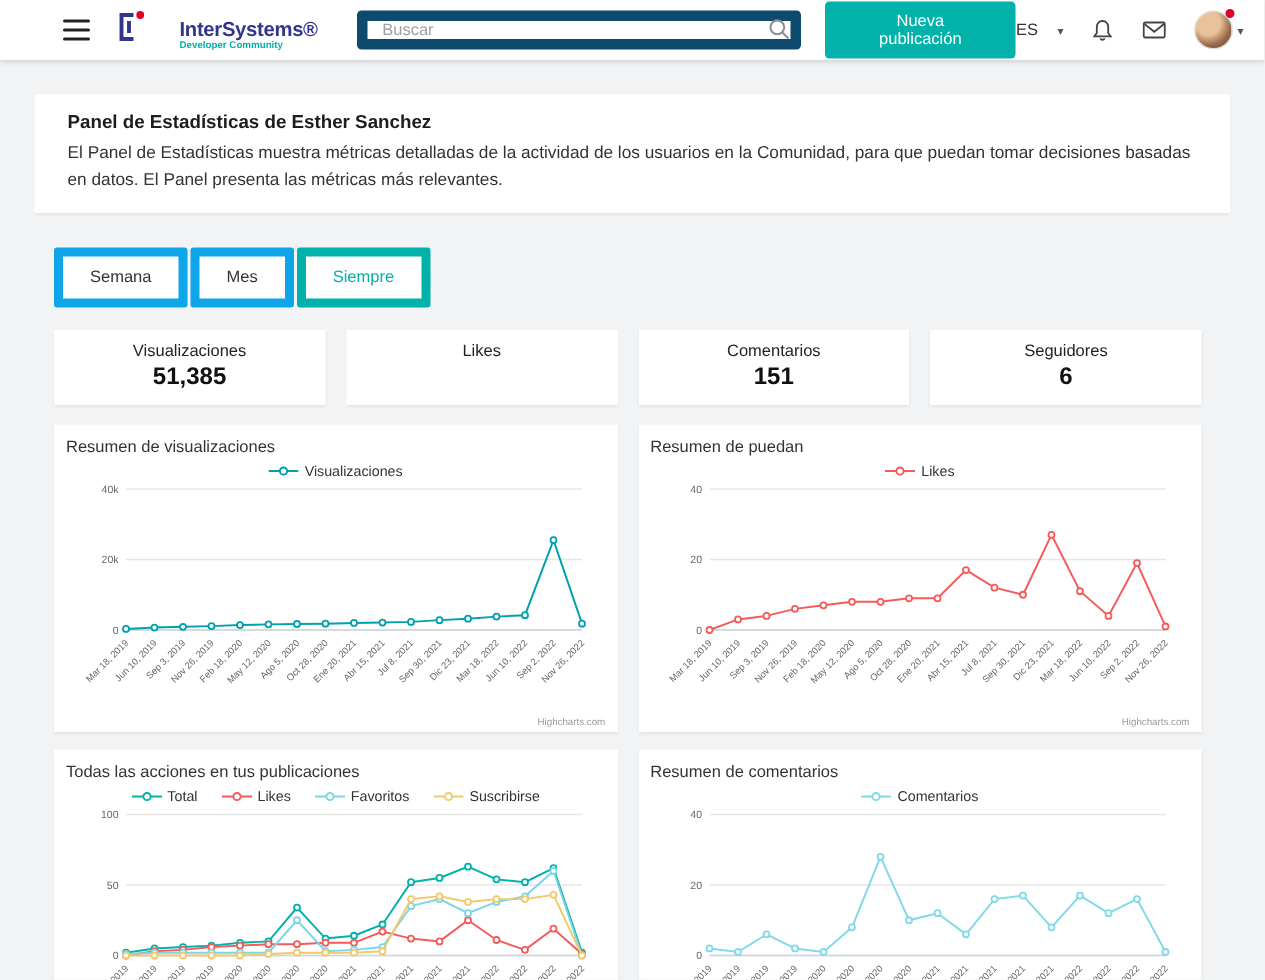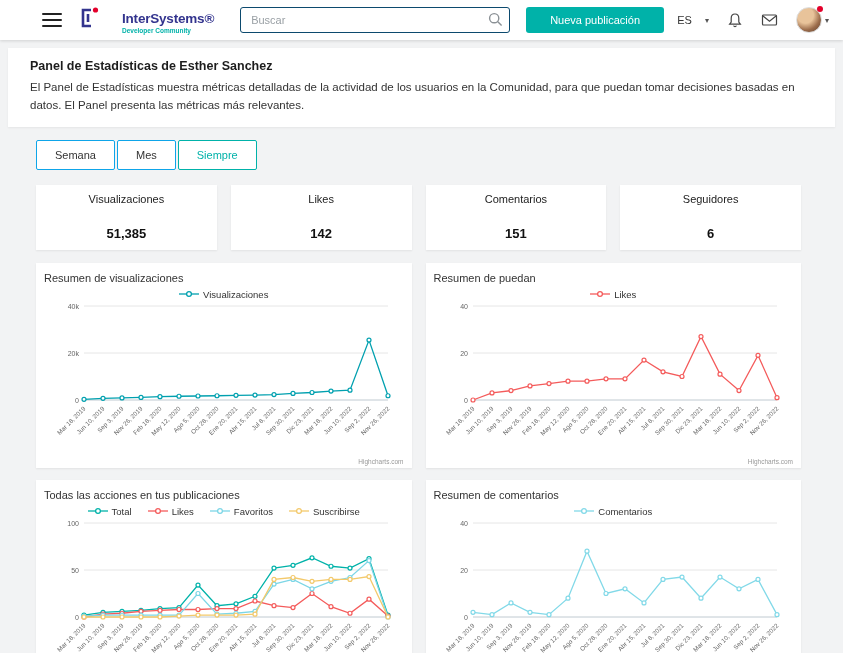--- a/index.html
+++ b/index.html
@@ -16,21 +16,21 @@
     padding: 0 14px 0 42px; box-shadow: 0 1px 3px rgba(0,0,0,.14); position: relative; z-index: 2;
   }
   .hamburger { width: 20px; height: 14px; display: flex; flex-direction: column; justify-content: space-between; cursor: pointer; }
   .hamburger span { display: block; height: 2px; background: #222; border-radius: 1px; }
   .brand { display: flex; align-items: flex-end; margin-left: 16px; gap: 22px; }
   .brand-text { line-height: 1; }
   .brand-name { color: #33348e; font-weight: bold; font-size: 13.5px; letter-spacing: -.2px; }
   .brand-sub { color: #00b2a9; font-size: 6.5px; margin-top: 2px; font-weight: bold; }
   .search-wrap { margin-left: 26px; position: relative; }
   .search-input {
-    width: 270px; height: 26px; border: 1px solid #0c4a6e; border-radius: 3px;
+    width: 296px; height: 26px; border: 7px solid #0c4a6e; border-radius: 3px;
     font-size: 11px; padding: 0 28px 0 10px; color: #333; outline: none;
     font-family: "Liberation Sans", sans-serif;
   }
   .search-input::placeholder { color: #9aa0a5; }
   .search-icon { position: absolute; right: 7px; top: 5px; }
   .new-post-btn {
     margin-left: 16px; background: #00b2a9; color: #fff; border: none; border-radius: 3px;
     font-size: 11px; padding: 7px 24px; cursor: pointer; font-family: "Liberation Sans", sans-serif;
   }
   .topbar-right { margin-left: auto; display: flex; align-items: center; gap: 18px; }
@@ -39,35 +39,35 @@
   .icon-btn { cursor: pointer; display: flex; align-items: center; }
   .avatar-wrap { display: flex; align-items: center; gap: 3px; cursor: pointer; position: relative; }
   .avatar {
     width: 26px; height: 26px; border-radius: 50%;
     background: radial-gradient(circle at 35% 30%, #e8c39a 0 35%, #9a6b4a 65%, #5c4030 100%);
     border: 1px solid #ddd;
   }
   .avatar-dot { position: absolute; top: -1px; right: 6px; width: 6px; height: 6px; background: #e4002b; border-radius: 50%; }
   .logo-mark { position: relative; }
   
-  .title-panel { background: #fff; margin: 8px; padding: 11px 22px 12px; box-shadow: 0 1px 2px rgba(0,0,0,.06); }
+  .title-panel { background: #fff; margin: 23px; padding: 11px 22px 12px; box-shadow: 0 1px 2px rgba(0,0,0,.06); }
   .page-title { font-size: 12.5px; font-weight: bold; color: #1d1d1d; }
   .page-desc { font-size: 11.5px; color: #333; line-height: 1.55; margin-top: 6px; max-width: 778px; }
   
   .content { padding: 0 42px 0 36px; }
   .tabs { display: flex; gap: 2px; margin-top: 13px; }
   .tab {
-    background: #fff; border: 1px solid #0ea5e9; color: #333; font-size: 11px;
+    background: #fff; border: 6px solid #0ea5e9; color: #333; font-size: 11px;
     padding: 8px 18px; cursor: pointer; font-family: "Liberation Sans", sans-serif; border-radius: 2px;
   }
   .tab.active { border-color: #00b2a9; color: #00b2a9; }
   .stats-row { display: grid; grid-template-columns: repeat(4, 1fr); gap: 14px; margin-top: 15px; }
   .stat-card { background: #fff; text-align: center; padding: 8px 4px 9px; box-shadow: 0 1px 2px rgba(0,0,0,.07); }
   .stat-label { font-size: 11px; color: #222; }
-  .stat-value { font-size: 13px; font-weight: bold; color: #111; margin-top: 21px; }
+  .stat-value { font-size: 16px; font-weight: bold; color: #111; margin-top: 3px; }
   
   .charts-grid { display: grid; grid-template-columns: 1fr 1fr; gap: 12px 14px; margin-top: 13px; }
   .chart-card { background: #fff; box-shadow: 0 1px 2px rgba(0,0,0,.07); height: 205px; padding: 9px 8px 2px; position: relative; overflow: hidden; }
   .chart-title { text-align: left; font-size: 11px; color: #333; }
   .chart-legend { display: flex; justify-content: center; align-items: center; gap: 16px; margin-top: 5px; }
   .legend-item { display: inline-flex; align-items: center; gap: 4px; cursor: pointer; }
   .legend-label { font-size: 9.5px; color: #333; }
   .chart-svg { display: block; margin: 0 auto; }
   .chart-credit { position: absolute; right: 8px; bottom: 3px; font-size: 6.5px; color: #999; cursor: pointer; }
 </style>
@@ -145,21 +145,20 @@
     <button class="tab active">Siempre</button>
   </div>
 
   <div class="stats-row">
     <div class="stat-card">
       <div class="stat-label">Visualizaciones</div>
       <div class="stat-value">51,385</div>
     </div>
     <div class="stat-card">
       <div class="stat-label">Likes</div>
-      <div class="stat-value">142</div>
     </div>
     <div class="stat-card">
       <div class="stat-label">Comentarios</div>
       <div class="stat-value">151</div>
     </div>
     <div class="stat-card">
       <div class="stat-label">Seguidores</div>
       <div class="stat-value">6</div>
     </div>
   </div>

